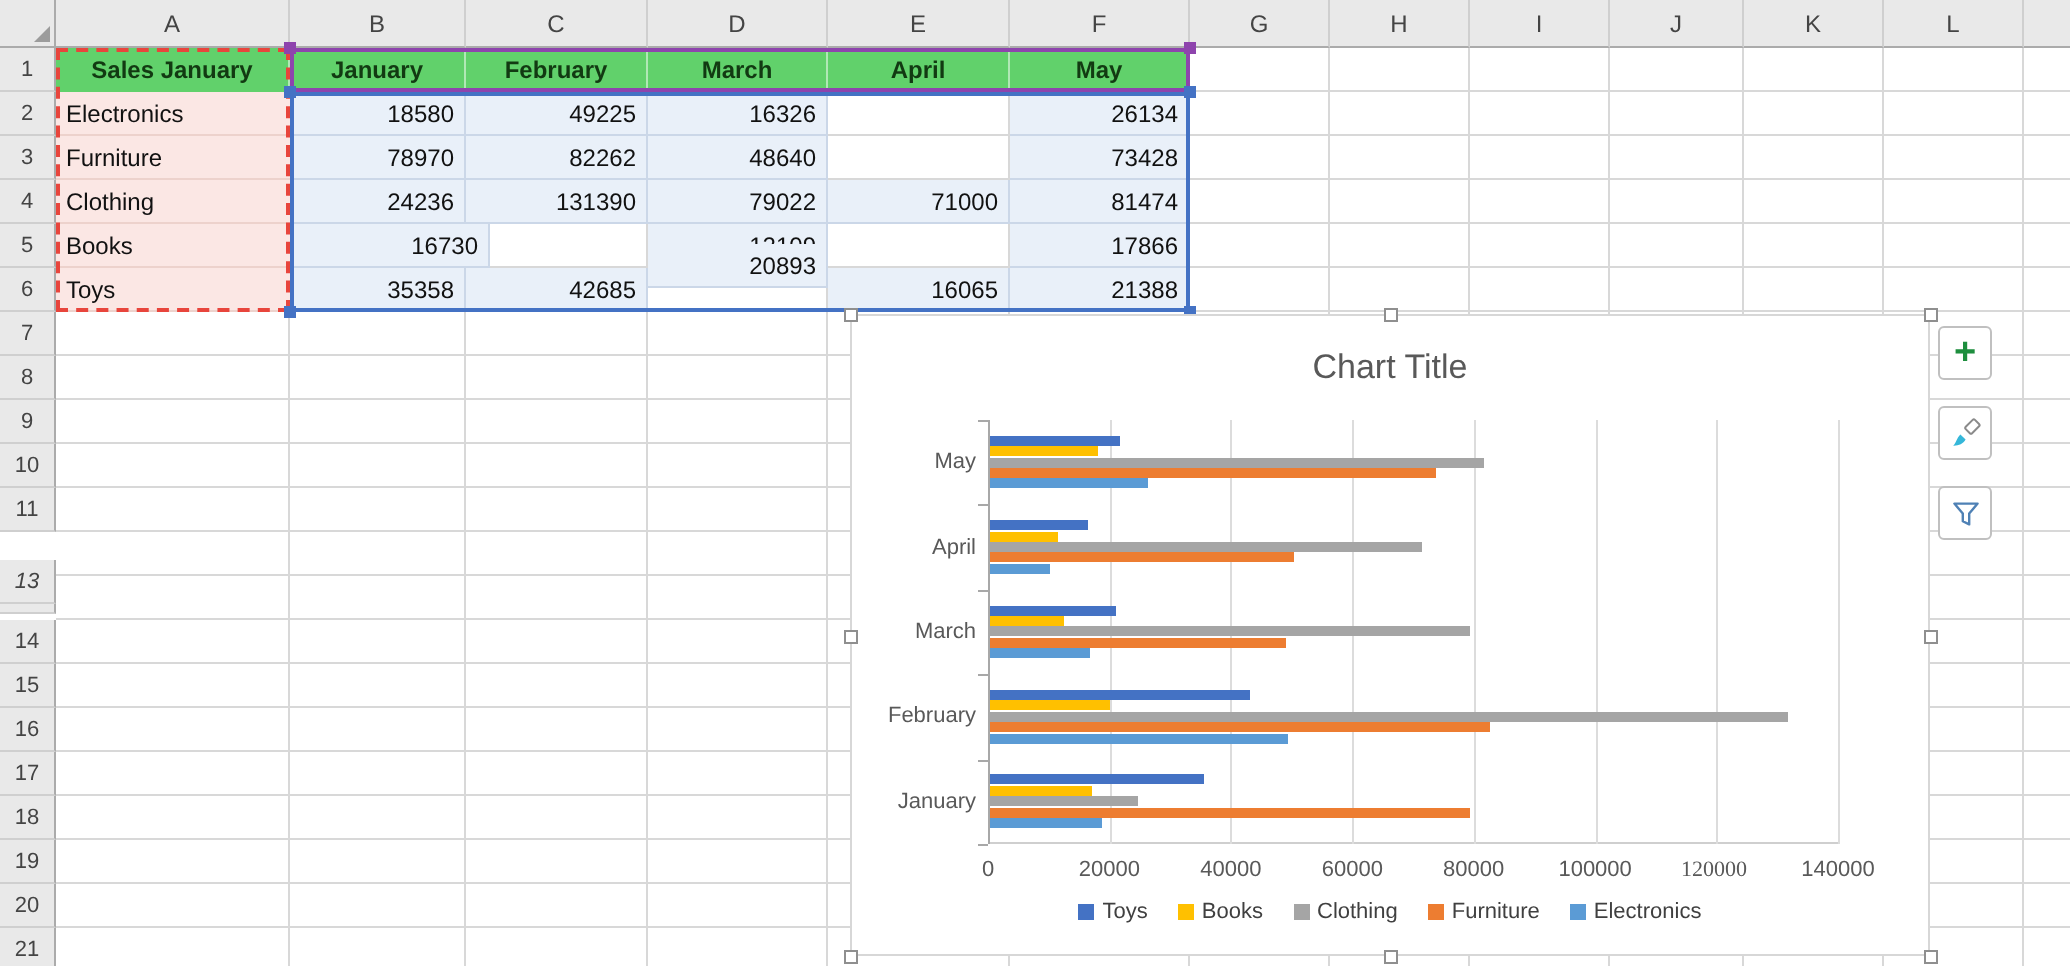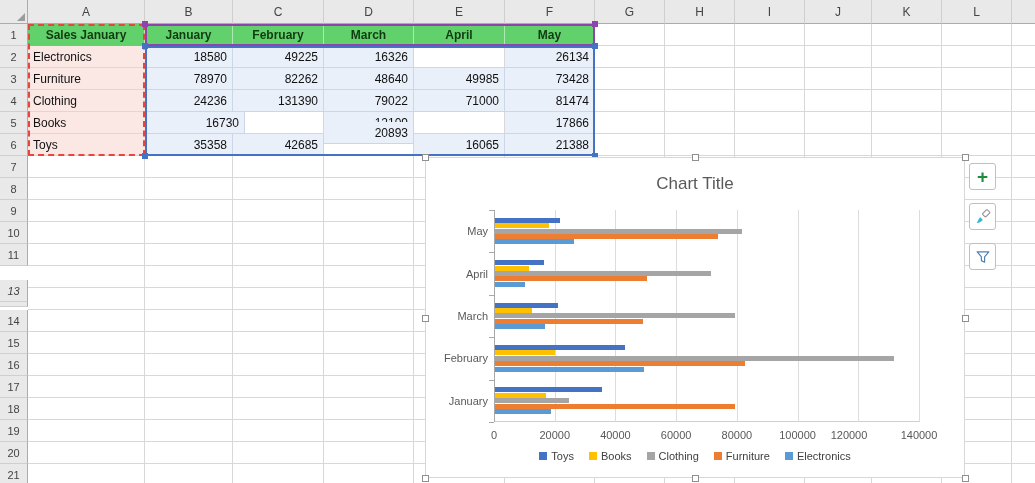--- a/index.html
+++ b/index.html
@@ -152,21 +152,20 @@
       <div class="cell hdrcell" style="left: 505px; width: 90px; top: 24px;">May</div>
       <div class="cell catcell" style="left: 28px; width: 117px; top: 46px;">Electronics</div>
       <div class="cell valcell" style="left: 145px; width: 88px; top: 46px;">18580</div>
       <div class="cell valcell" style="left: 233px; width: 91px; top: 46px;">49225</div>
       <div class="cell valcell" style="left: 324px; width: 90px; top: 46px;">16326</div>
       <div class="cell valcell" style="left: 505px; width: 90px; top: 46px;">26134</div>
       <div class="cell catcell" style="left: 28px; width: 117px; top: 68px;">Furniture</div>
       <div class="cell valcell" style="left: 145px; width: 88px; top: 68px;">78970</div>
       <div class="cell valcell" style="left: 233px; width: 91px; top: 68px;">82262</div>
       <div class="cell valcell" style="left: 324px; width: 90px; top: 68px;">48640</div>
-      <div class="cell valcell" style="left: 414px; width: 91px; top: 68px;">49985</div>
       <div class="cell valcell" style="left: 505px; width: 90px; top: 68px;">73428</div>
       <div class="cell catcell" style="left: 28px; width: 117px; top: 90px;">Clothing</div>
       <div class="cell valcell" style="left: 145px; width: 88px; top: 90px;">24236</div>
       <div class="cell valcell" style="left: 233px; width: 91px; top: 90px;">131390</div>
       <div class="cell valcell" style="left: 324px; width: 90px; top: 90px;">79022</div>
       <div class="cell valcell" style="left: 414px; width: 91px; top: 90px;">71000</div>
       <div class="cell valcell" style="left: 505px; width: 90px; top: 90px;">81474</div>
       <div class="cell catcell" style="left: 28px; width: 117px; top: 112px;">Books</div>
       <div class="cell valcell" style="left: 145px; width: 100px; top: 112px;">16730</div>
       <div class="cell valcell" style="left: 324px; width: 90px; top: 112px;">12109</div>
@@ -199,21 +198,21 @@
         <div class="xtick" style="left: 30.7143px;">20000</div>
         <div class="cgrid" style="left: 121.429px;"></div>
         <div class="xtick" style="left: 91.4286px;">40000</div>
         <div class="cgrid" style="left: 182.143px;"></div>
         <div class="xtick" style="left: 152.143px;">60000</div>
         <div class="cgrid" style="left: 242.857px;"></div>
         <div class="xtick" style="left: 212.857px;">80000</div>
         <div class="cgrid" style="left: 303.571px;"></div>
         <div class="xtick" style="left: 273.571px;">100000</div>
         <div class="cgrid" style="left: 364.286px;"></div>
-        <div class="xtick" style="left: 325px;">120000</div>
+        <div class="xtick" style="left: 333px; font-family: Liberation Serif, serif;">120000</div>
         <div class="cgrid" style="left: 425px;"></div>
         <div class="xtick" style="left: 395px;">140000</div>
         <div class="ycat" style="top: 0px; height: 42.4px;">May</div>
         <div class="ytick" style="top: 0px;"></div>
         <div class="bar" style="top: 7.7px; width: 64.9279px; background: rgb(68, 114, 196);"></div>
         <div class="bar" style="top: 13.1px; width: 54.2361px; background: rgb(255, 192, 0);"></div>
         <div class="bar" style="top: 18.5px; width: 247.332px; background: rgb(165, 165, 165);"></div>
         <div class="bar" style="top: 23.9px; width: 222.906px; background: rgb(237, 125, 49);"></div>
         <div class="bar" style="top: 29.3px; width: 79.3354px; background: rgb(91, 155, 213);"></div>
         <div class="ycat" style="top: 42.4px; height: 42.4px;">April</div>

